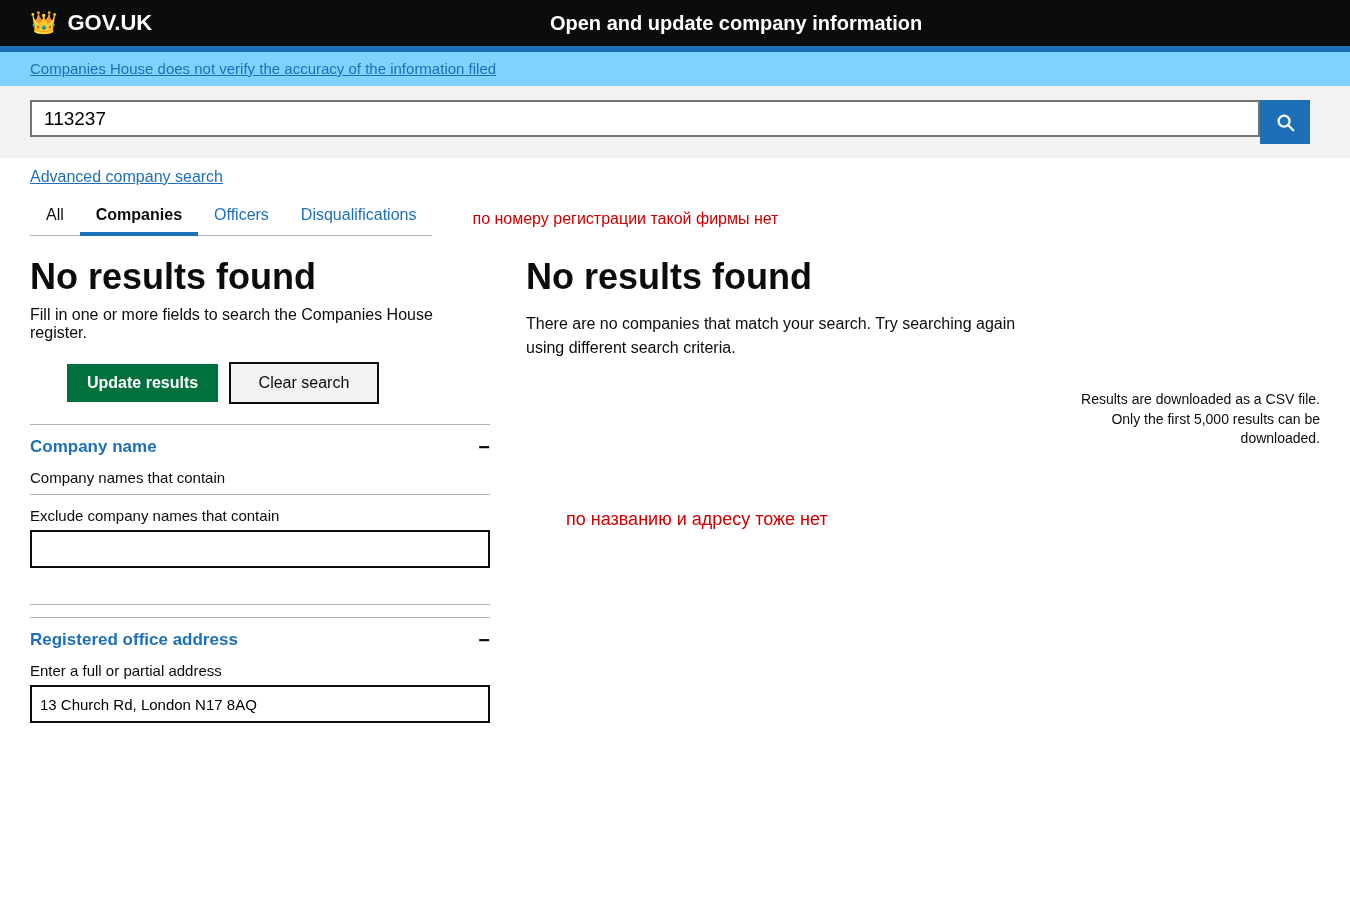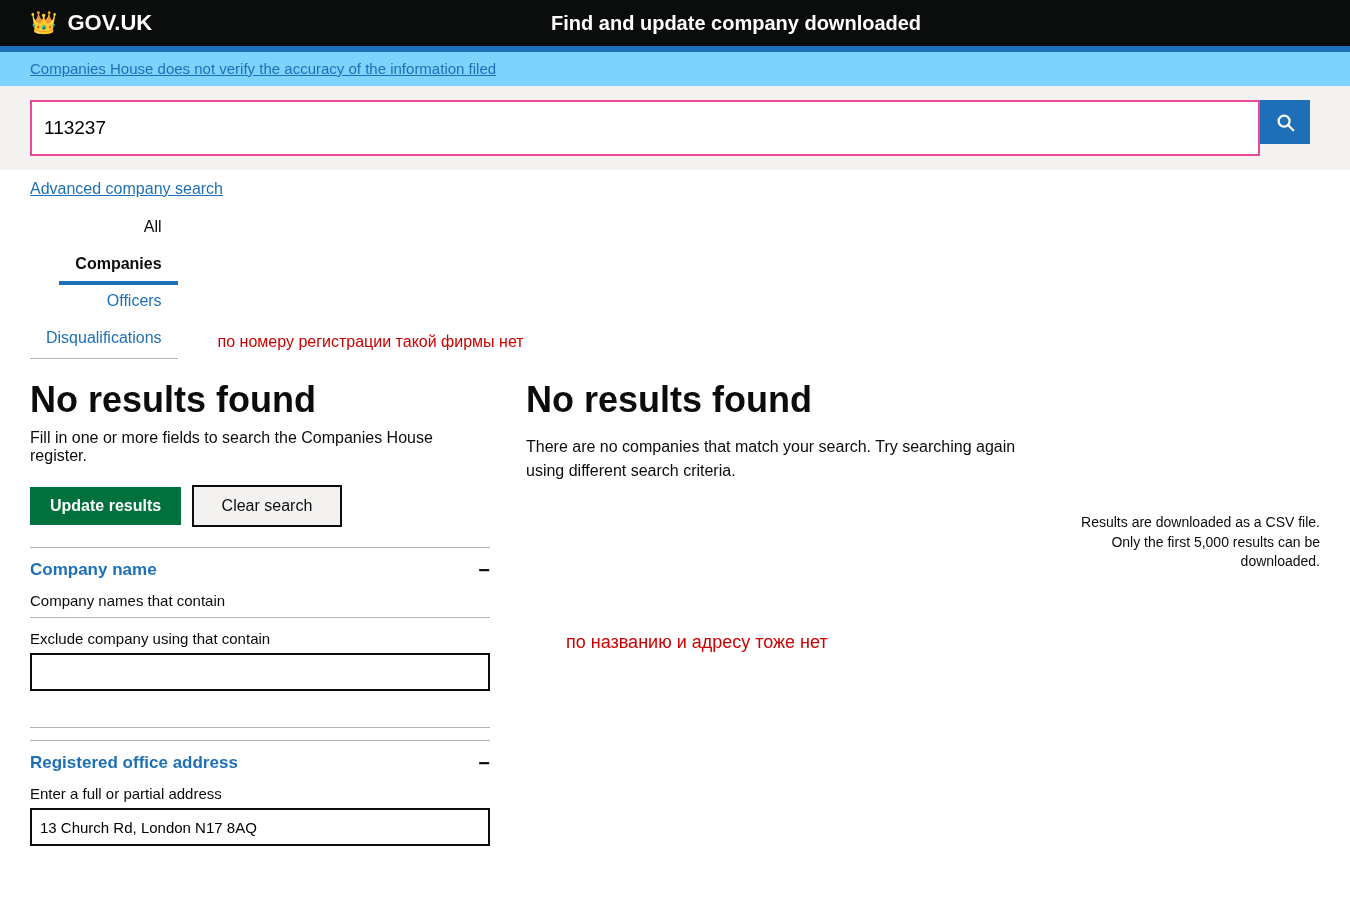--- a/index.html
+++ b/index.html
@@ -54,22 +54,22 @@
     .search-bar-container {
       background: #f3f2f1;
       padding: 14px 30px;
     }
     .search-bar {
       display: flex;
       max-width: 1280px;
     }
     .search-input {
       flex: 1;
-      height: 56px;
-      border: 2px solid #ec4899;
+      height: 37px;
+      border: 2px solid #737373;
       padding: 0 12px;
       font-size: 19px;
       outline: none;
       background: #fff;
     }
     .search-button {
       background: #1d70b8;
       border: none;
       width: 50px;
       height: 44px;
@@ -91,21 +91,20 @@
       font-size: 16px;
     }
 
     
     .tabs {
       display: flex;
       gap: 0;
       padding: 12px 30px 0;
       border-bottom: 1px solid #b1b4b6;
       align-items: flex-end;
-      flex-direction: column;
     }
     .tab {
       padding: 8px 16px;
       cursor: pointer;
       font-size: 16px;
       color: #1d70b8;
       text-decoration: none;
       border-bottom: 4px solid transparent;
       margin-bottom: -1px;
     }
@@ -161,20 +160,21 @@
     
     .btn-update {
       background: #00703c;
       color: #fff;
       border: none;
       padding: 10px 20px;
       font-size: 16px;
       font-weight: bold;
       cursor: pointer;
       margin-right: 6px;
+      margin-left: 37px;
     }
     .btn-clear {
       background: #f3f2f1;
       color: #0b0c0c;
       border: 2px solid #0b0c0c;
       padding: 10px 28px;
       font-size: 16px;
       cursor: pointer;
     }
 
@@ -280,21 +280,21 @@
     }
   </style>
 </head>
 <body>
 
 <header class="header">
   <div class="header-logo">
     <span class="header-crown">👑</span>
     <span>GOV.UK</span>
   </div>
-  <div class="header-title">Find and update company downloaded</div>
+  <div class="header-title">Open and update company information</div>
 </header>
 
 <div class="blue-bar"></div>
 
 <div class="disclaimer">
   <a href="#">Companies House does not verify the accuracy of the information filed</a>
 </div>
 
 <div class="search-bar-container">
   <div class="search-bar">
@@ -337,21 +337,21 @@
     <div class="accordion-section">
       <div class="accordion-header">
         <span class="accordion-title">Company name</span>
         <span class="accordion-minus">−</span>
       </div>
 
       <label class="form-label">Company names that contain</label>
 
       <hr class="section-divider">
 
-      <label class="form-label">Exclude company using that contain</label>
+      <label class="form-label">Exclude company names that contain</label>
       <input class="form-input" type="text" value="" style="">
     </div>
 
     <hr class="section-divider">
 
     <div class="accordion-section">
       <div class="accordion-header">
         <span class="accordion-title">Registered office address</span>
         <span class="accordion-minus">−</span>
       </div>

